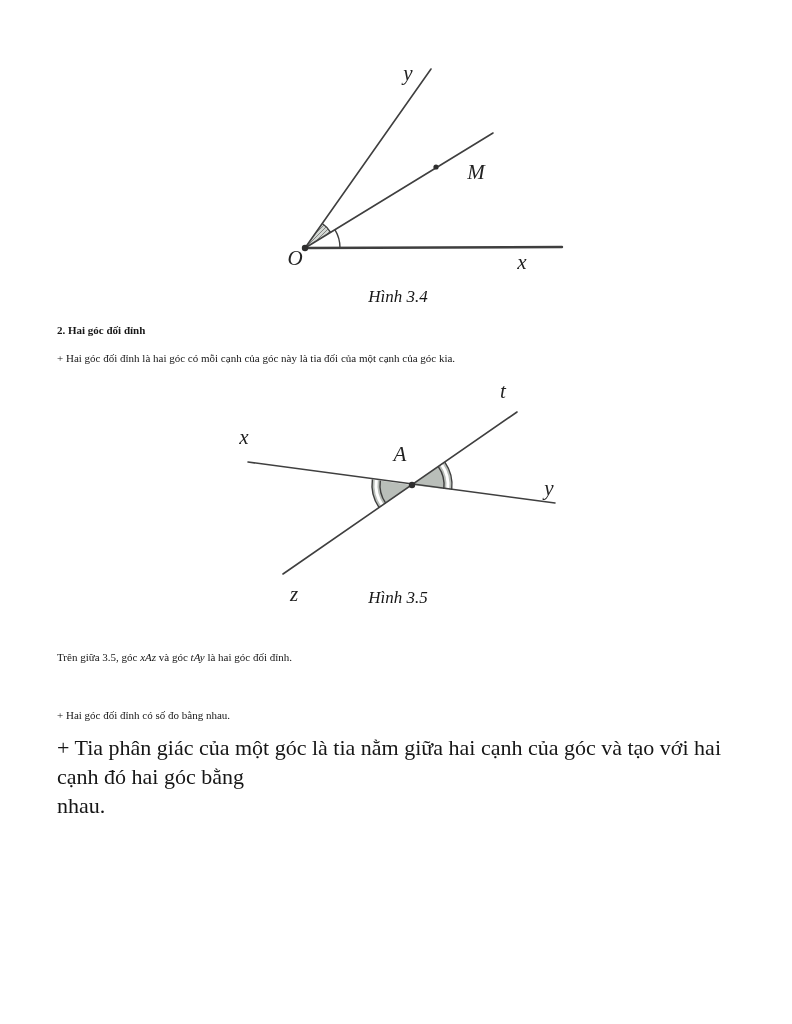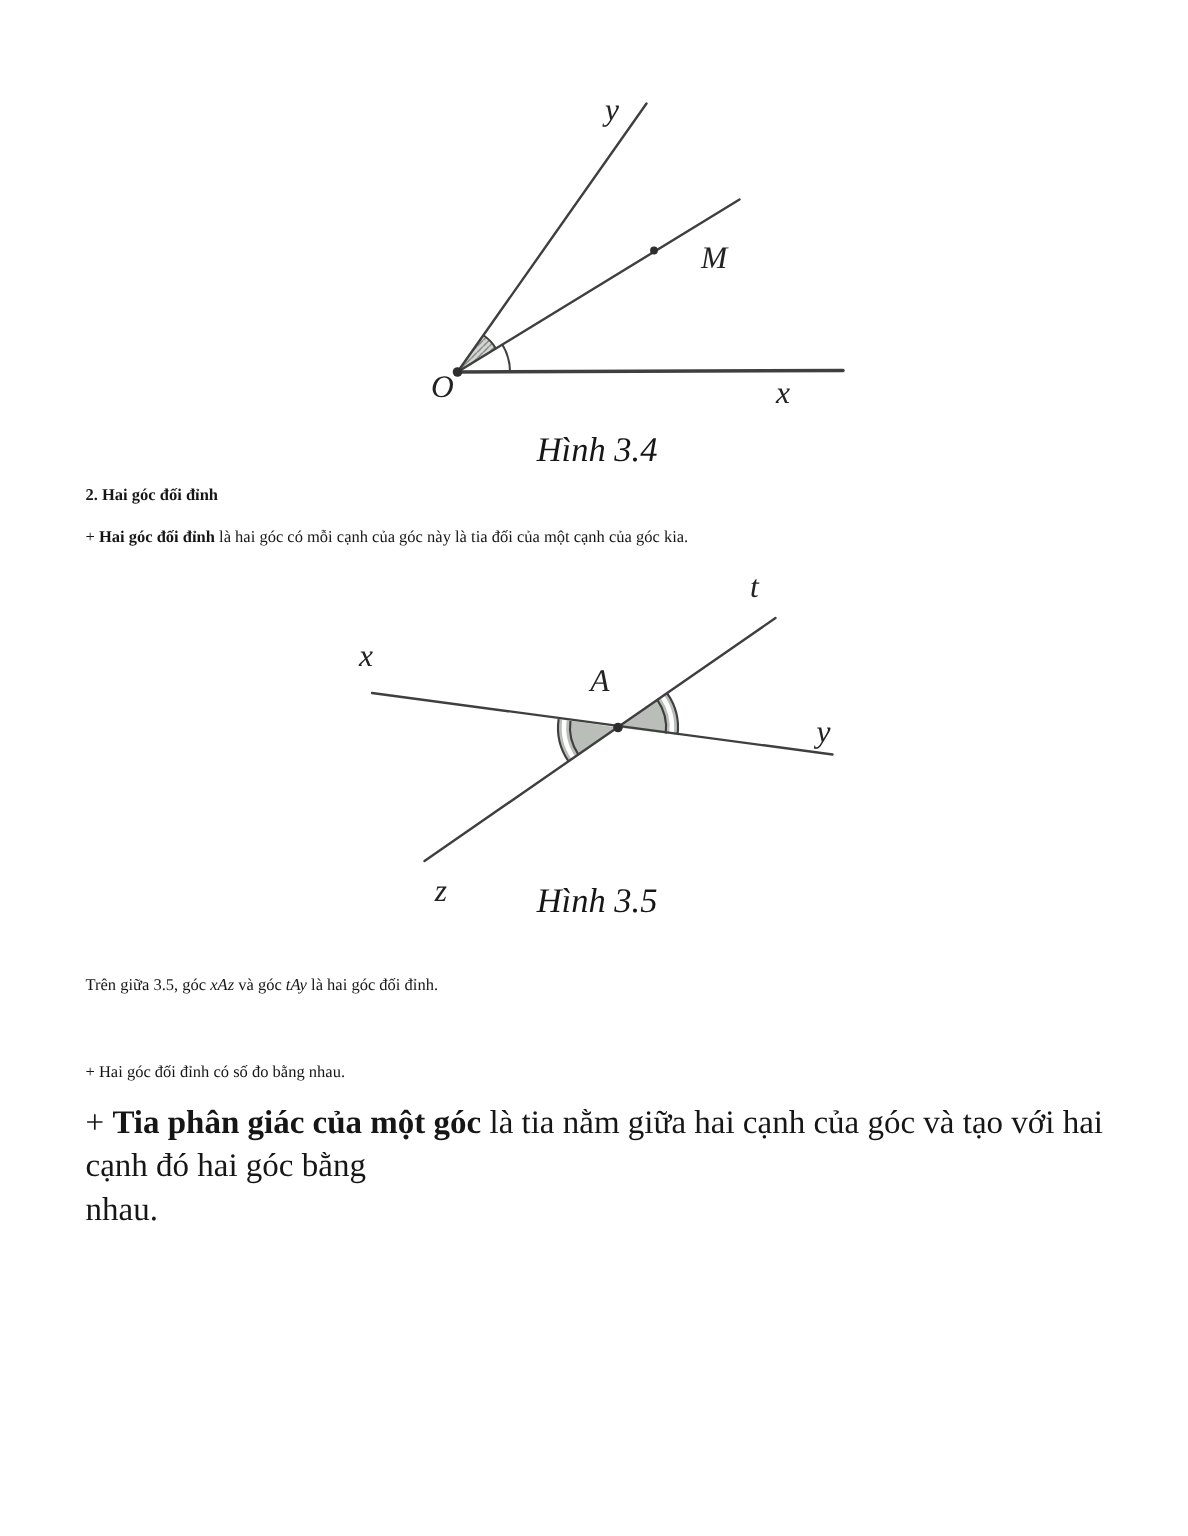--- a/index.html
+++ b/index.html
@@ -6,36 +6,36 @@
   .page{
     position:relative;
     width:792px;height:1024px;
     background:#ffffff;
     font-family:"Liberation Serif","DejaVu Serif",serif;
     color:var(--ink,#161616);
     overflow:hidden;
   }
   .txt{position:absolute;font-size:11px;line-height:22px;white-space:nowrap;}
   .heading{font-weight:bold;}
-  .caption{position:absolute;font-size:23px;font-style:italic;text-align:center;width:200px;}
+  .caption{position:absolute;font-size:17px;font-style:italic;text-align:center;width:200px;}
   .para-wrap{position:absolute;font-size:22px;line-height:29px;}
   .fig{position:absolute;}
   .ray{stroke:var(--figure-line,#3f3f3f);stroke-width:1.6;fill:none;stroke-linecap:round;}
   .ray-thick{stroke:var(--figure-line,#3f3f3f);stroke-width:2.4;fill:none;stroke-linecap:round;}
   .sector{fill:var(--angle-fill,#b9beb9);stroke:none;}
   .sector-hatch{fill:#d4d8d4;stroke:none;}
   .arc{stroke:var(--figure-line,#3f3f3f);stroke-width:1.4;fill:none;}
   .arc-white{stroke:#ffffff;stroke-width:3;fill:none;}
   .dot{fill:#2e2e2e;stroke:none;}
   .fig-label{
     font-family:"Liberation Serif","DejaVu Serif",serif;
     font-style:italic;font-size:21px;fill:#232323;
     text-anchor:middle;dominant-baseline:middle;
   }
-  b{font-weight:bold;}
+  b{font-weight:normal;}
   .it{font-style:italic;}
 </style>
 </head>
 <body>
 
 <div class="page">
 
   <svg class="fig" style="left:250px;top:55px;" width="320" height="230" viewBox="0 0 320 230">
     <defs>
       <pattern id="hatch34" patternUnits="userSpaceOnUse" width="4" height="4">

